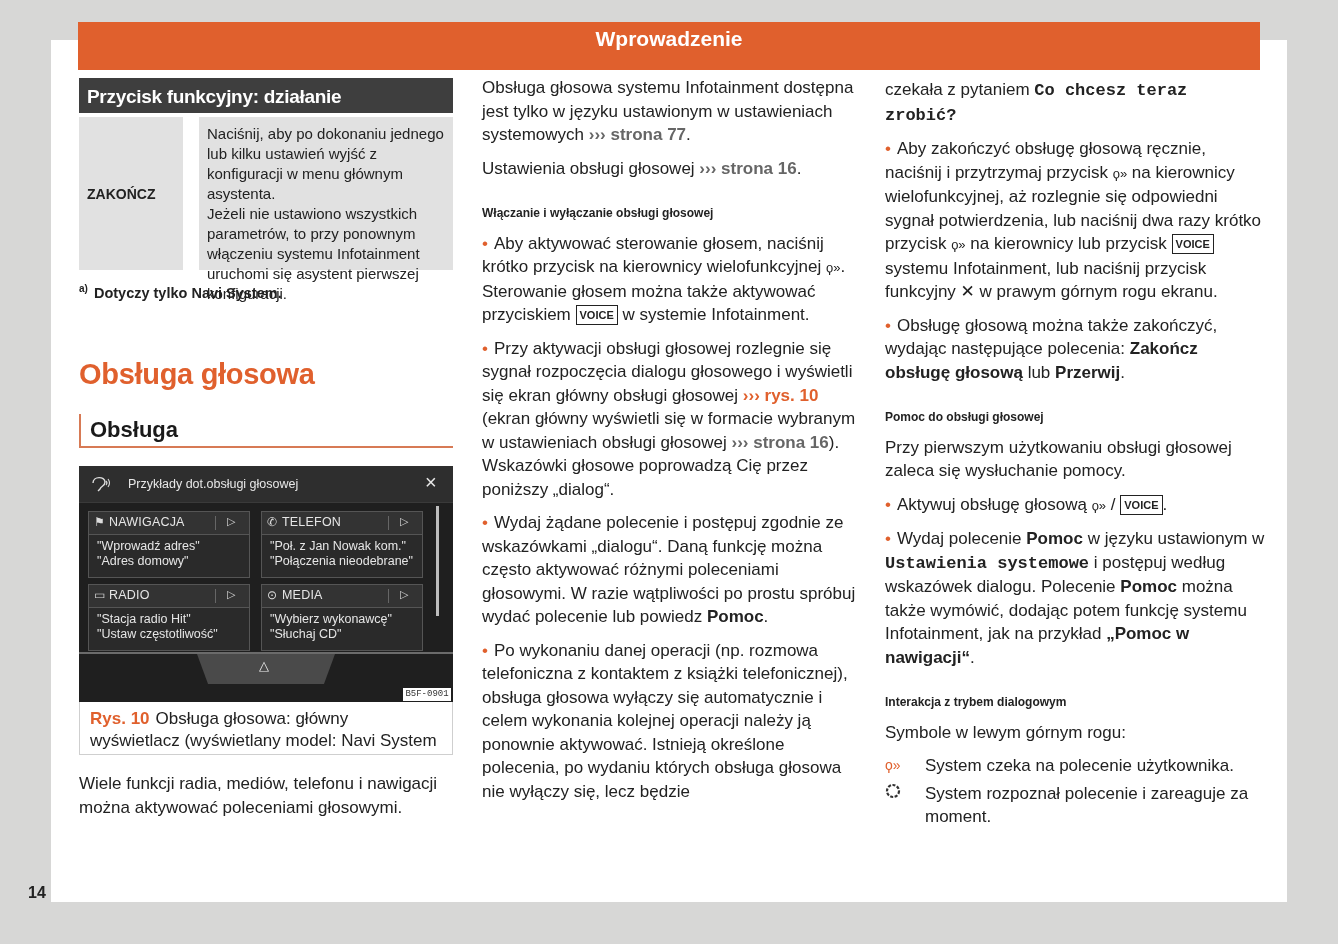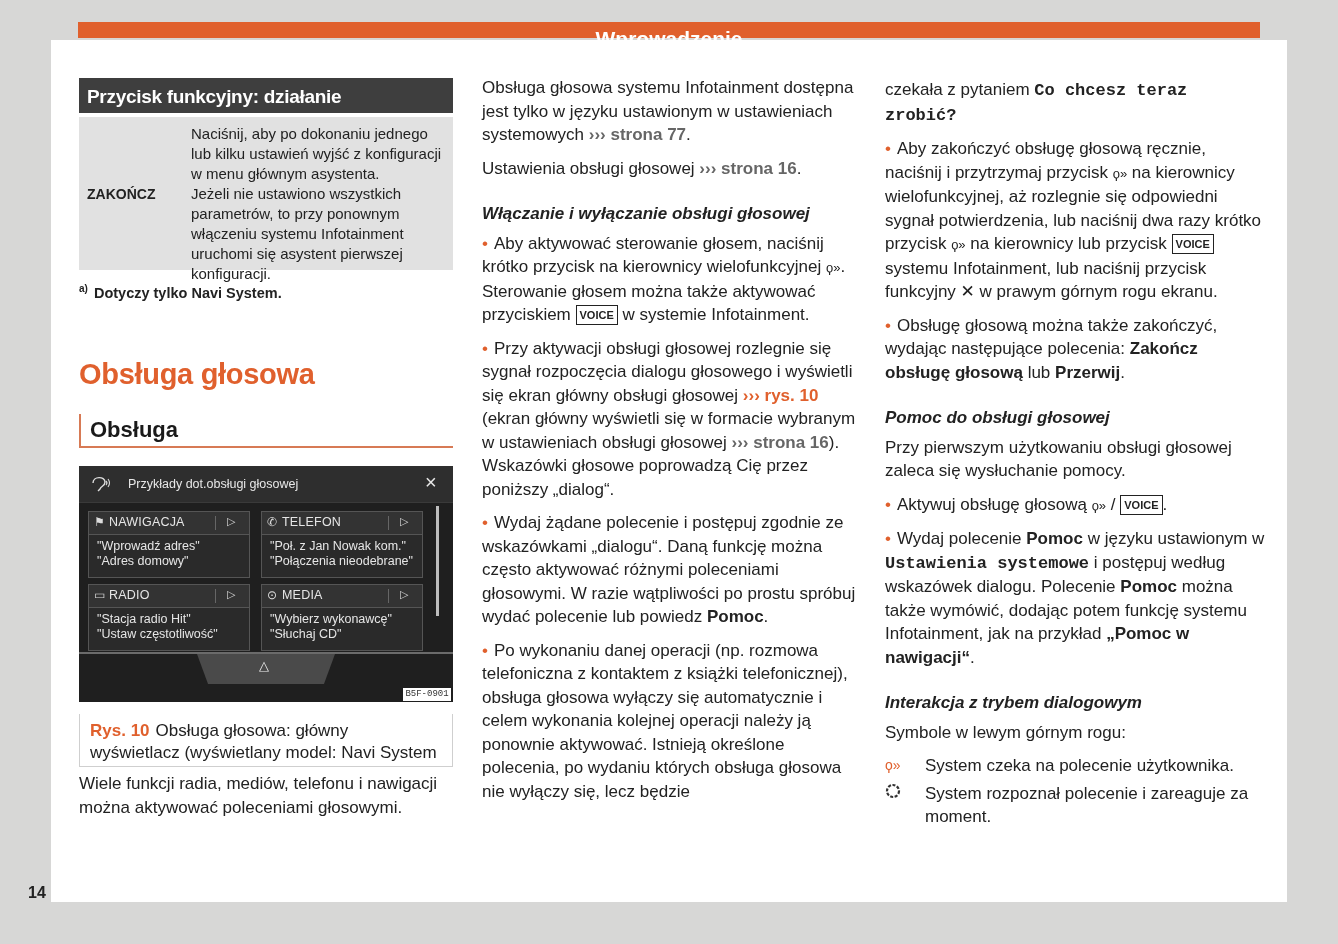--- a/index.html
+++ b/index.html
@@ -2,38 +2,38 @@
 <html><head>
 <meta charset="utf-8">
 <style>
   html, body { margin:0; padding:0; }
   body {
     width:1338px; height:944px; background:#d7d7d6; position:relative; overflow:hidden;
     font-family:"Liberation Sans", sans-serif; color:#222;
   }
   .page { position:absolute; left:51px; top:40px; width:1236px; height:862px; background:#fff; }
   .header-bar {
-    position:absolute; left:78px; top:22px; width:1182px; height:16px; background:#e0602d;
+    position:absolute; left:78px; top:22px; width:1182px; height:48px; background:#e0602d;
     color:#fff; font-weight:bold; font-size:21px; text-align:center; line-height:33px;
   }
   .page-number { position:absolute; left:28px; top:884px; font-weight:bold; font-size:16px; color:#222; }
 
   
   .fn-table { position:absolute; left:79px; top:78px; width:374px; }
   .fn-table .th {
     background:#3e3e3e; color:#ffffff; font-weight:bold; font-size:19px; height:35px; line-height:38px;
     padding-left:8px; letter-spacing:-0.3px;
   }
   .fn-table .row { display:flex; margin-top:4px; height:153px; }
   .fn-table .c1 {
     width:104px; background:#e1e1e1; display:flex; align-items:center; padding-left:8px;
     font-weight:bold; font-size:14px; box-sizing:border-box;
   }
   .fn-table .c2 {
-    margin-left:0; flex:1; background:#e1e1e1; padding:7px 5px 0 8px; font-size:15px; line-height:20px;
+    margin-left:16px; flex:1; background:#e1e1e1; padding:7px 5px 0 8px; font-size:15px; line-height:20px;
     box-sizing:border-box;
   }
   .footnote { position:absolute; left:79px; top:283px; font-size:14.5px;font-weight:bold; }
   .footnote sup { font-size:10px; margin-right:6px; }
 
   .h1 { position:absolute; left:79px; top:358px; color:#e0602d; font-weight:bold; font-size:29px; letter-spacing:-0.3px; }
   .h2 {
     position:absolute; left:79px; top:414px; width:374px; height:34px; border-left:2px solid #d77a55;
     border-bottom:2px solid #d77a55; box-sizing:border-box;
   }
@@ -63,29 +63,29 @@
     position:absolute; left:118px; top:188px; width:138px; height:30px; background:#4a4a4a;
     clip-path:polygon(0 0,100% 0,92% 100%,8% 100%);
   }
   .scr-tab span { position:absolute; left:62px; top:4px; font-size:13px; color:#eee; }
   .fig-id {
     position:absolute; left:324px; top:222px; width:48px; height:13px; background:#fff; color:#333;
     font-size:9px; text-align:center; line-height:13px; font-family:"Liberation Mono", monospace;
   }
   .caption {
     position:absolute; left:79px; top:702px; width:374px; height:53px; border:1px solid #cfcfcf; border-top:none;
-    box-sizing:border-box; padding:6px 10px 0 10px; font-size:17px; line-height:22px;margin-top:12px;
+    box-sizing:border-box; padding:6px 10px 0 10px; font-size:17px; line-height:22px;
   }
   .caption .rys { color:#e0602d; font-weight:bold; margin-right:6px; }
   .left-para { position:absolute; left:79px; top:772px; width:374px; font-size:17px; line-height:23.5px; }
 
   
   .txt { font-size:17px; line-height:23.5px; color:#222; }
   .txt p { margin:0 0 10px 0; }
-  .txt .hd3 { font-weight:bold; font-size:17px; margin:22px 0 6px 0;font-style:italic; }
+  .txt .hd3 { font-weight:bold; font-size:12px; margin:22px 0 6px 0; }
   .txt .bullet::before { content:"•"; color:#e0602d; margin-right:6px; }
   .ref { font-weight:bold; color:#666; }
   .ref-o { font-weight:bold; color:#e0602d; }
   .mono { font-family:"Liberation Mono", monospace; font-weight:bold; }
   .voice {
     display:inline-block; border:1.5px solid #222; border-radius:0; padding:0 3px; font-size:11px;
     font-weight:bold; line-height:18px; vertical-align:1px;
   }
   .micg { font-size:13px; }
   .sym-row { display:flex; margin-bottom:4px; }

